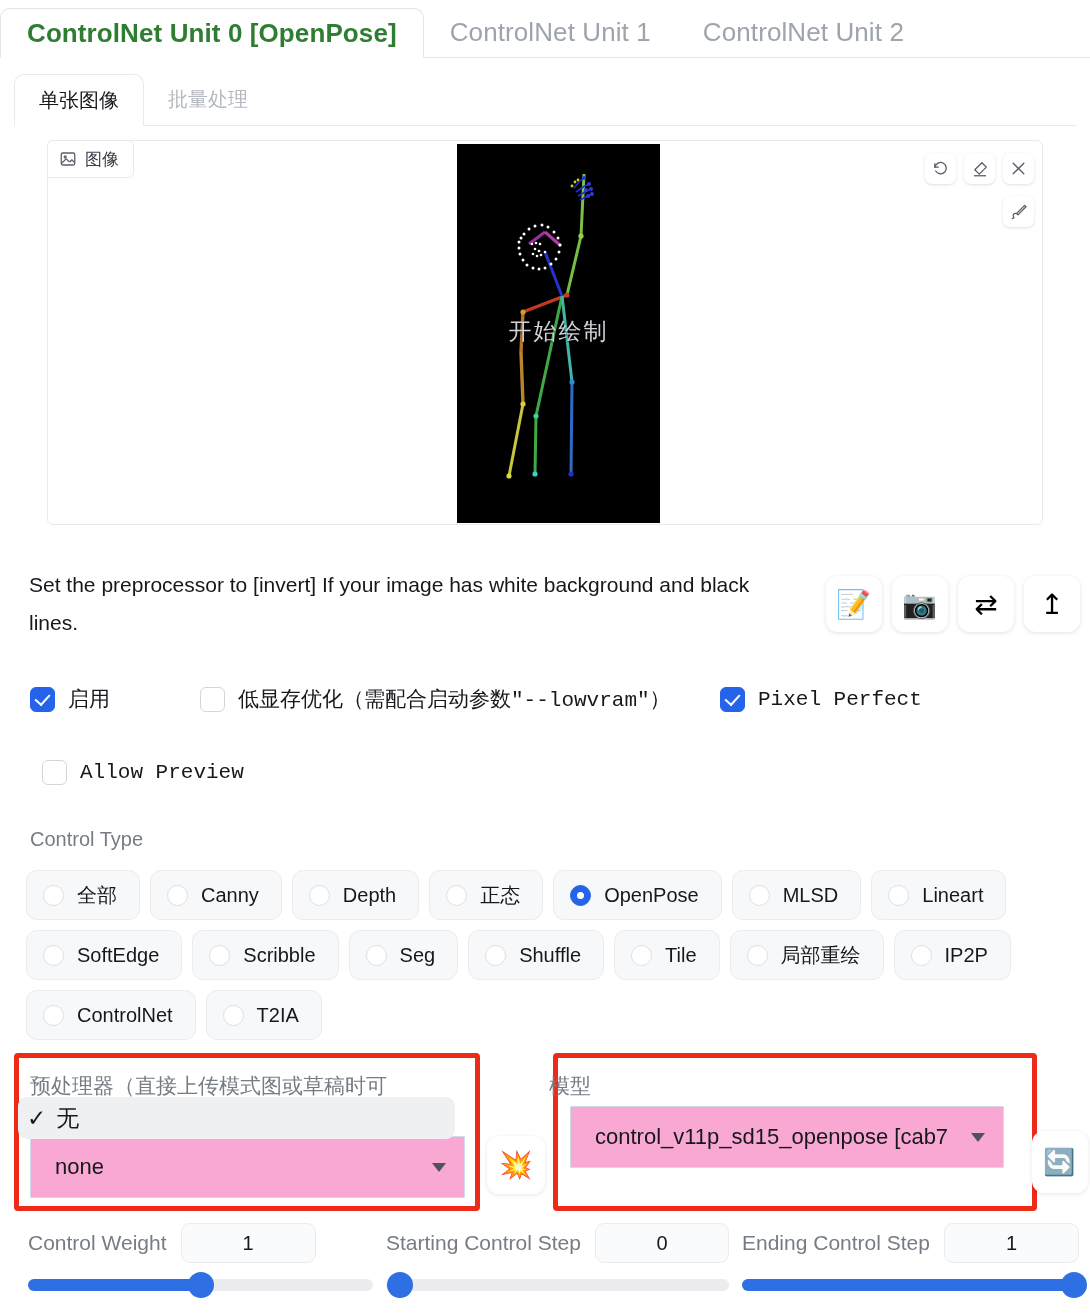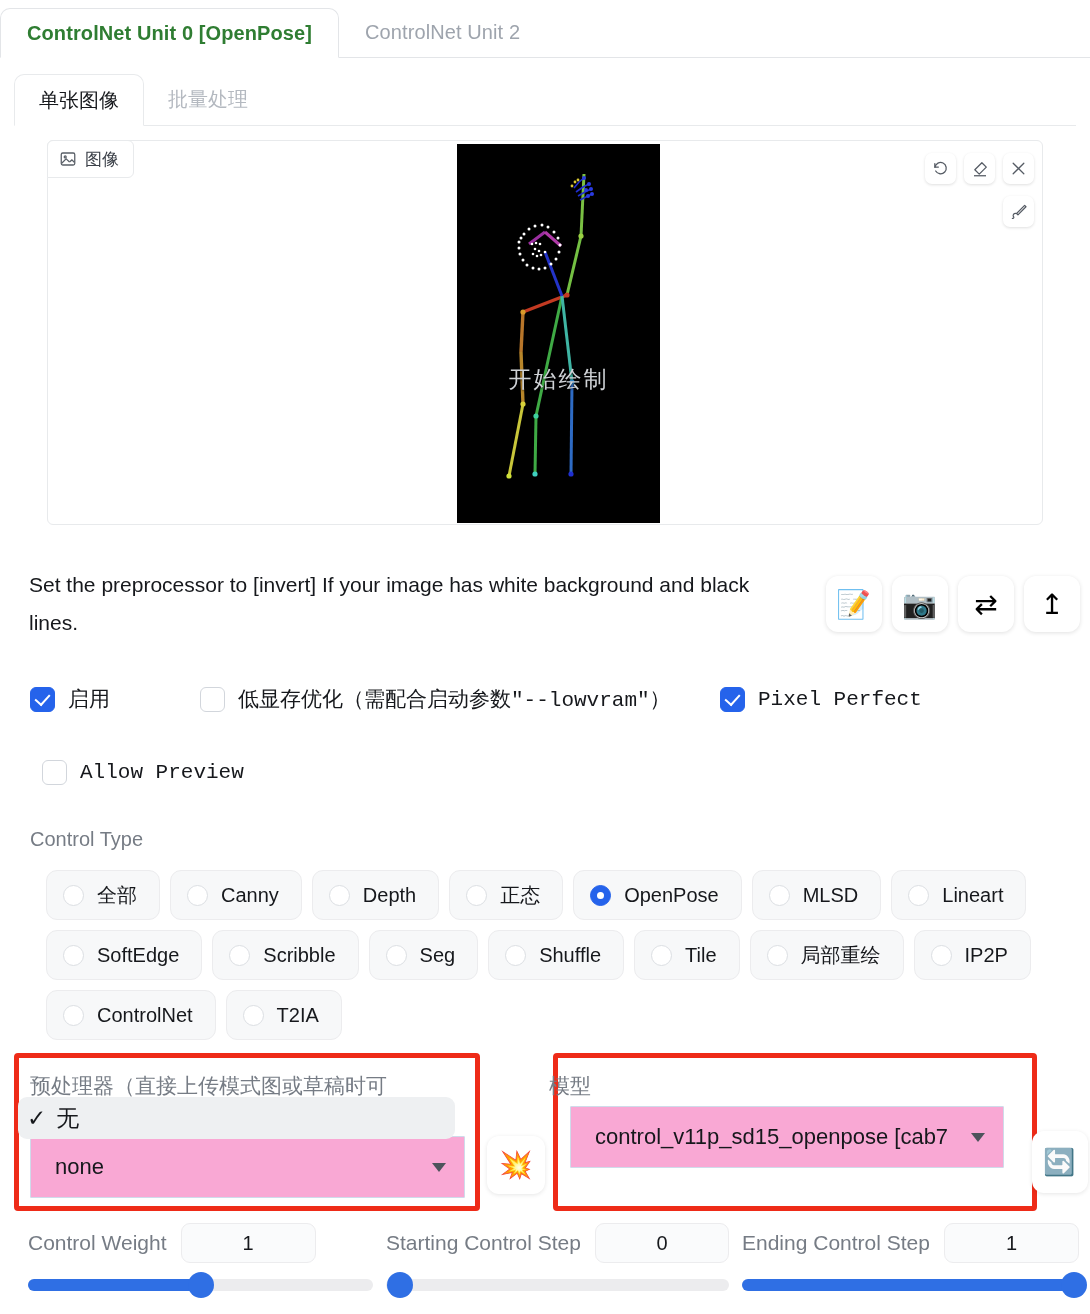--- a/index.html
+++ b/index.html
@@ -14,21 +14,21 @@
   .root { position: relative; width: 1090px; height: 1314px; background:#fff; }
 
   
   .unit-tabs {
     position: absolute; left: 0; top: 8px; width: 1090px; height: 50px;
     border-bottom: 1px solid #e3e5e8;
     display: flex; align-items: stretch;
   }
   .unit-tab {
     padding: 0 26px; display: flex; align-items: center;
-    font-size: 20px; color: #9ea4ad; font-weight: 400;
+    font-size: 26px; color: #9ea4ad; font-weight: 400;
     background: transparent; cursor: pointer; letter-spacing: .1px;
   }
   .unit-tab.active {
     color: #2f7d32; font-weight: 700;
     background: #ffffff;
     border: 1px solid #e3e5e8; border-bottom: 1px solid #ffffff;
     border-radius: 10px 10px 0 0;
     margin-bottom: -1px;
   }
 
@@ -65,21 +65,20 @@
   .pose-canvas {
     position: absolute; left: 409px; top: 3px; width: 203px; height: 379px;
     background: #000; overflow: hidden;
   }
   .pose-canvas svg { display:block; }
   .draw-overlay {
     position: absolute; left: 0; right: 0; top: 172px;
     text-align: center; font-size: 23px; color: #cfd2d6;
     letter-spacing: 2px; pointer-events: none;
     text-shadow: 0 1px 2px rgba(0,0,0,.6);
-    margin-top: 48px;
   }
   .img-tools {
     position: absolute; right: 8px; top: 12px;
     display: flex; gap: 8px;
   }
   .tool-btn {
     width: 31px; height: 31px; border-radius: 7px; background: #fff;
     box-shadow: 0 1px 3px rgba(0,0,0,.13);
     display: flex; align-items: center; justify-content: center;
     color: #555b64; cursor: pointer;
@@ -117,21 +116,21 @@
     content: ""; width: 7px; height: 12px; margin-top: -3px;
     border: solid #fff; border-width: 0 2.6px 2.6px 0; transform: rotate(42deg);
   }
   .check-label { font-size: 21px; color: #16181c; white-space: nowrap; }
   .check-row2 { margin-top: 43px; }
 
   
   .ctrl-type-label {
     position: absolute; left: 30px; top: 828px; font-size: 20px; color: #767c85;
   }
-  .pill-rows { position: absolute; left: 46px; top: 870px; width: 1035px; }
+  .pill-rows { position: absolute; left: 26px; top: 870px; width: 1035px; }
   .pill-row { display: flex; gap: 10px; margin-bottom: 10px; }
   .pill {
     height: 50px; padding: 0 22px 0 16px; border-radius: 11px;
     background: #f7f8f9; border: 1px solid #ececee;
     display: flex; align-items: center; gap: 13px; cursor: pointer;
   }
   .radio {
     width: 21px; height: 21px; border-radius: 50%;
     border: 1.6px solid #dcdfe3; background: #fff; flex: none;
     display: flex; align-items: center; justify-content: center;
@@ -206,20 +205,21 @@
     background: #2f6fe4; transform: translateX(-50%);
   }
 </style>
 </head>
 <body>
 
 <div class="root">
 
   <div class="unit-tabs">
     <div class="unit-tab active">ControlNet Unit 0 [OpenPose]</div>
+    <div class="unit-tab">ControlNet Unit 1</div>
     <div class="unit-tab">ControlNet Unit 2</div>
   </div>
 
   <div class="sub-tabs">
     <div class="sub-tab active">单张图像</div>
     <div class="sub-tab">批量处理</div>
   </div>
 
   <div class="image-panel">
 

